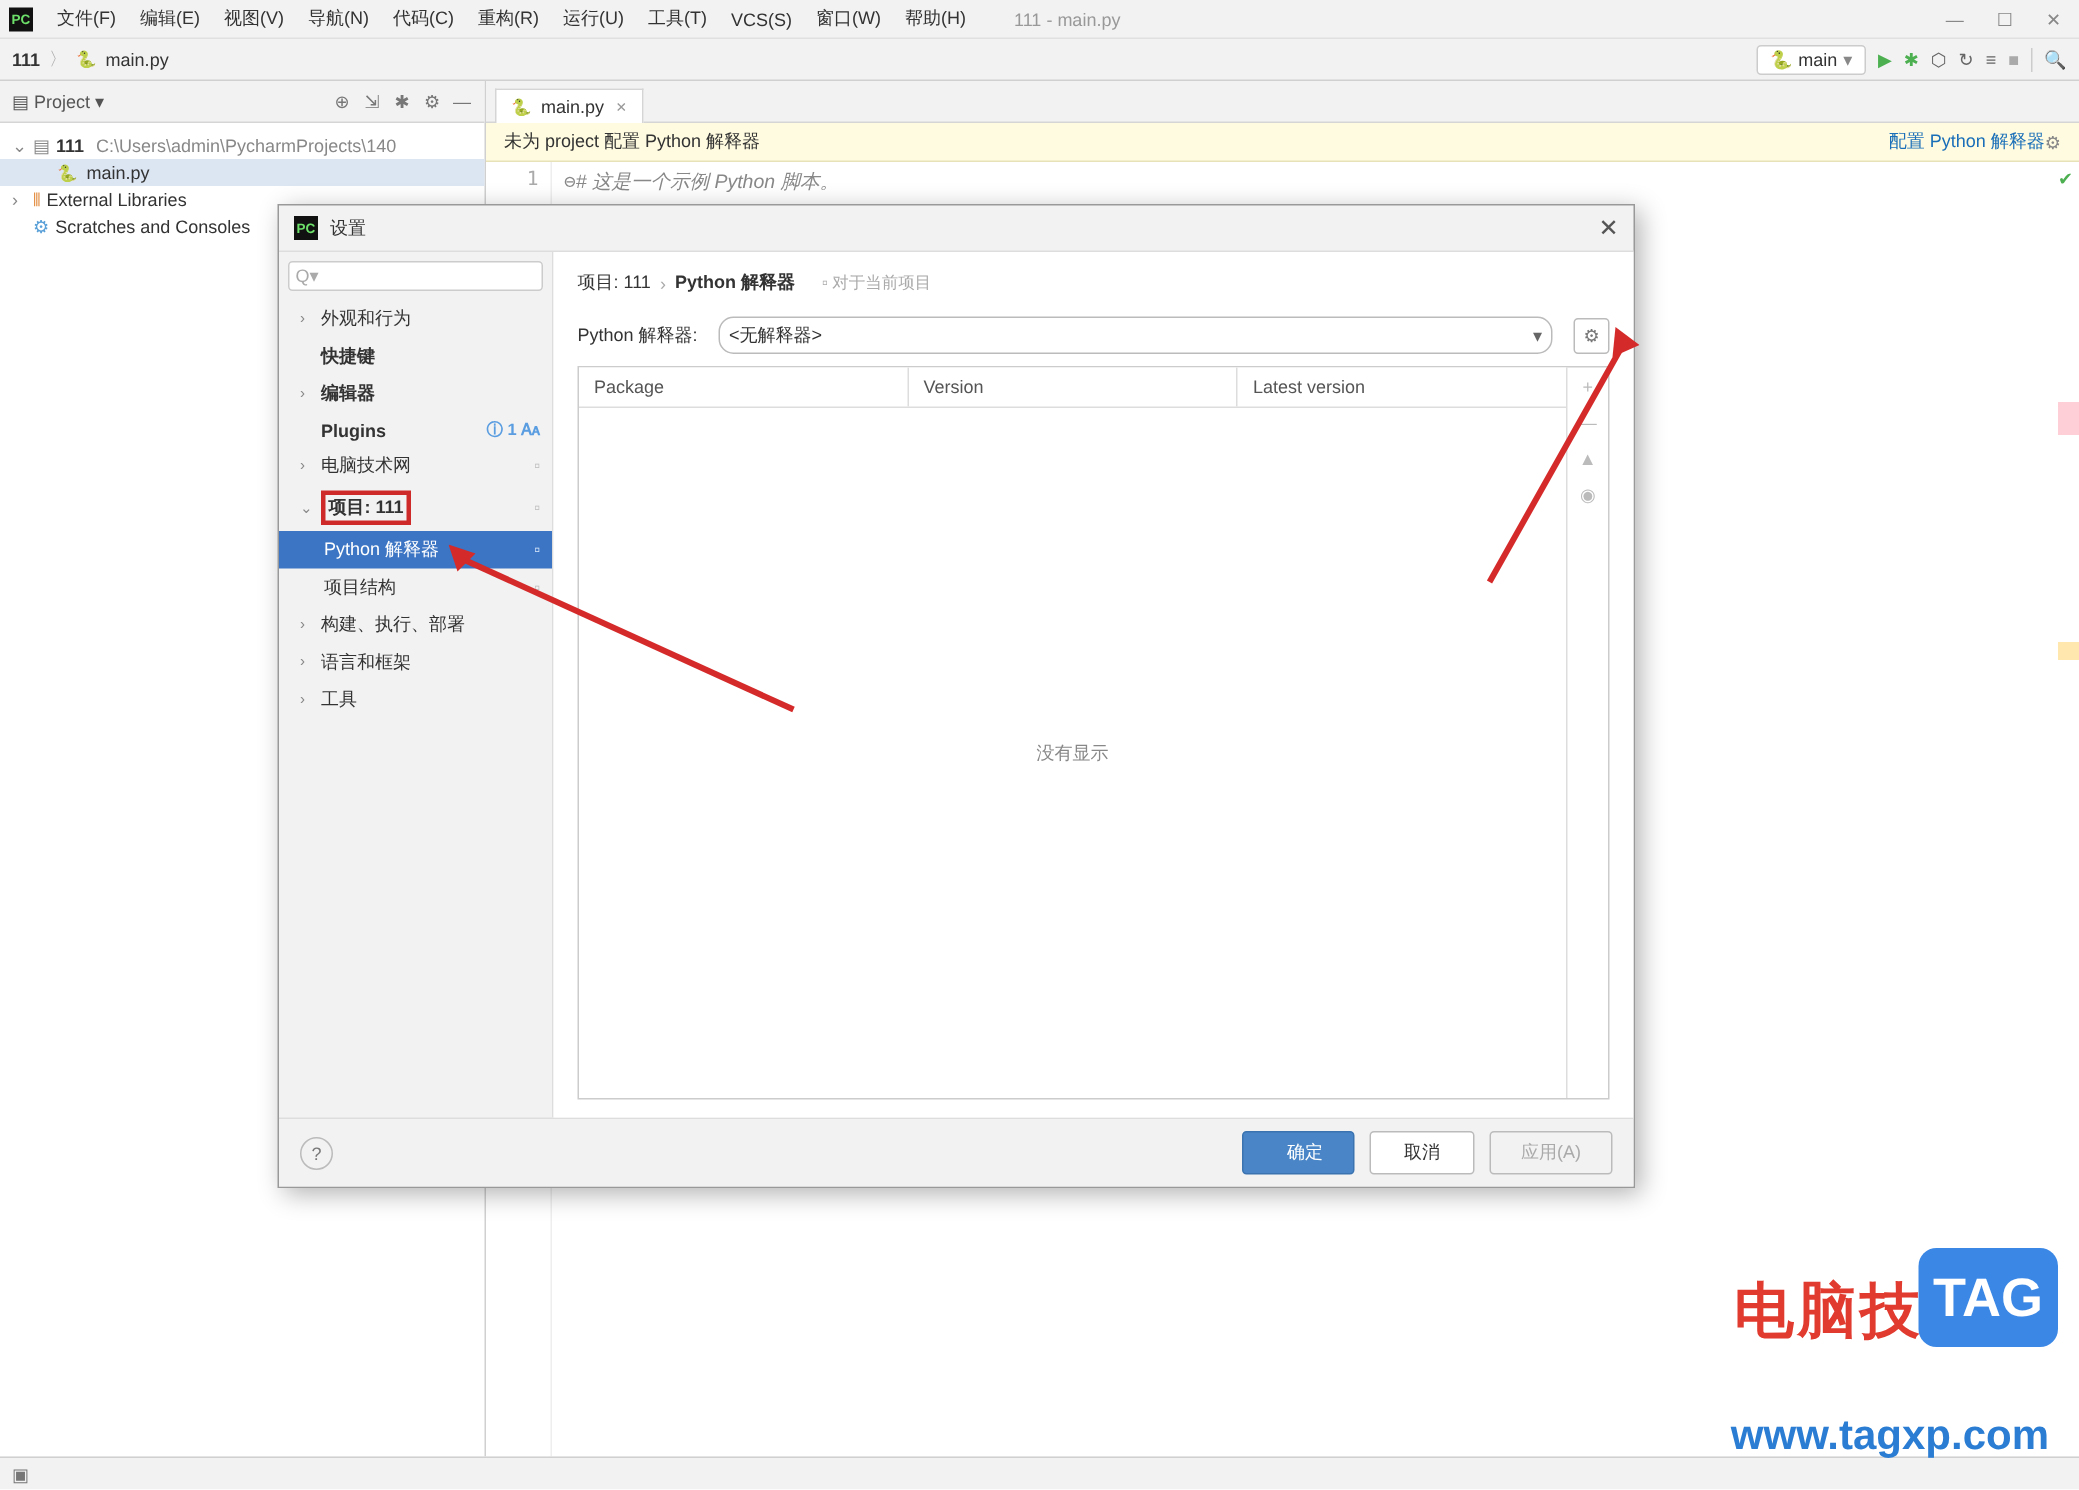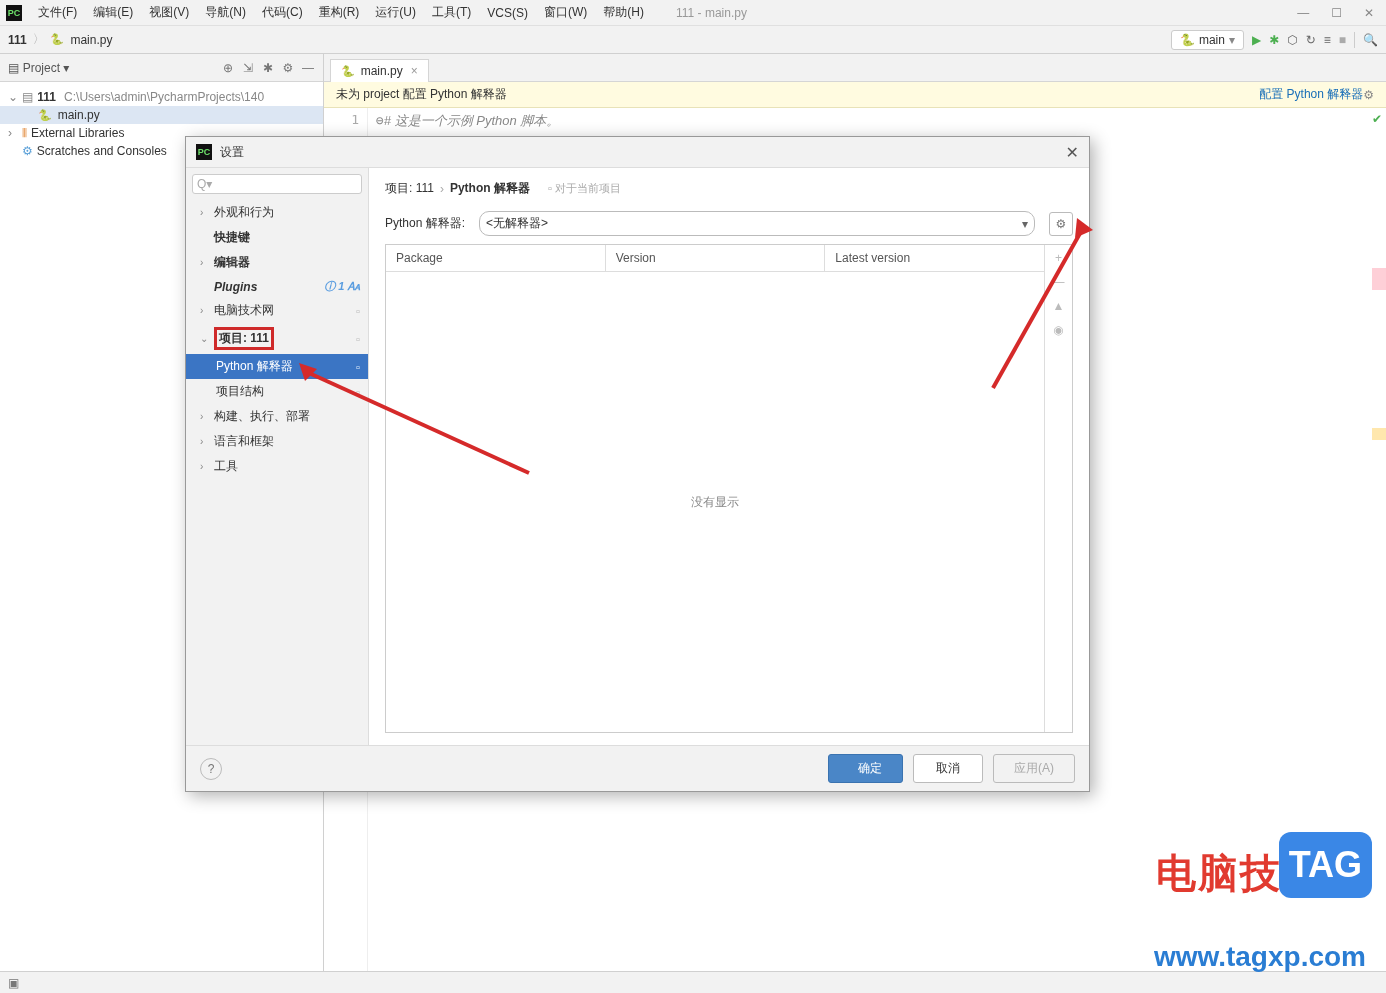--- a/index.html
+++ b/index.html
@@ -45,21 +45,21 @@
 .dialog { position: absolute; left: 185px; top: 136px; width: 905px; height: 656px; background: #f2f2f2; border: 1px solid #999; box-shadow: 4px 4px 16px rgba(0,0,0,0.3); display: flex; flex-direction: column; }
 .dlg-title { height: 30px; display: flex; align-items: center; padding: 0 10px; }
 .dlg-title .logo { width: 16px; height: 16px; background: #111; color: #6de06a; font-size: 9px; font-weight: bold; display: flex; align-items: center; justify-content: center; margin-right: 8px; }
 .dlg-title .x { margin-left: auto; font-size: 16px; color: #555; cursor: pointer; }
 .dlg-body { flex: 1; display: flex; border-top: 1px solid #ddd; }
 .dlg-side { width: 183px; background: #f2f2f2; border-right: 1px solid #ddd; display: flex; flex-direction: column; }
 .dlg-search { margin: 6px; border: 1px solid #ccc; background: #fff; padding: 2px 4px; display: flex; align-items: center; color: #aaa; border-radius:3px; }
 .dlg-tree { font-size: 12px; }
 .dlg-tree .row { padding: 4px 8px 4px 14px; display: flex; align-items: center; gap: 6px; cursor: pointer;}
 .dlg-tree .row .chev { color: #888; width: 8px; font-size:10px;}
-.dlg-tree .row.bold { font-weight: bold; font-style: italic; }
+.dlg-tree .row.bold { font-weight: bold; }
 .dlg-tree .hlbox { border: 3px solid #cf2a2a; display:inline-block; padding:0 2px;}
 .dlg-tree .row.sel { background: #3b75c4; color: #fff; }
 .dlg-tree .row .badge { margin-left: auto; color: #5a9de0; font-size: 11px;}
 .dlg-tree .row .ic { margin-left: auto; color: #bbb; font-size: 11px;}
 .dlg-tree .sub { padding-left: 30px; }
 .dlg-content { flex: 1; background: #fff; display: flex; flex-direction: column; padding: 12px 16px; position: relative;}
 .dlg-crumb { color: #333; display: flex; align-items: center; gap: 6px; margin-bottom: 14px;}
 .dlg-crumb .sep { color: #aaa;}
 .dlg-crumb .b { font-weight: bold;}
 .dlg-crumb .hint { color: #aaa; margin-left: 12px; font-size:11px;}

